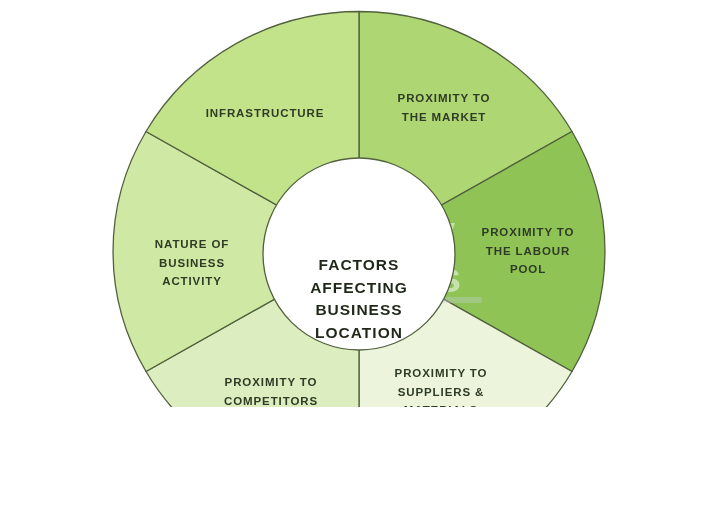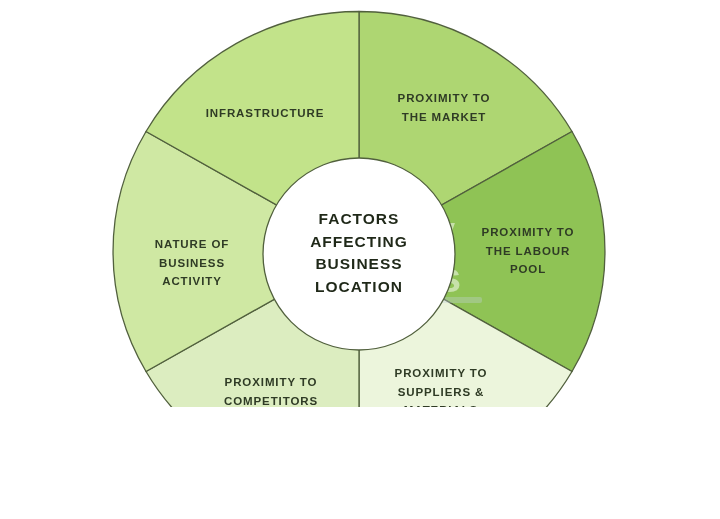--- a/index.html
+++ b/index.html
@@ -27,20 +27,21 @@
     position:absolute;
     transform:translate(-50%,-50%);
     white-space:pre-line;
     text-align:center;
     font-size:15.5px;
     font-weight:700;
     letter-spacing:1px;
     line-height:22.5px;
     color:var(--title-color,#1f2818);
     pointer-events:none;
+    margin-top:46px;
   }
   .watermark{
     position:absolute;
     pointer-events:none;
     color:rgba(255,255,255,0.5);
     font-weight:700;
     font-size:42px;
     letter-spacing:1px;
     transform:translate(-50%,-50%);
     white-space:nowrap;

